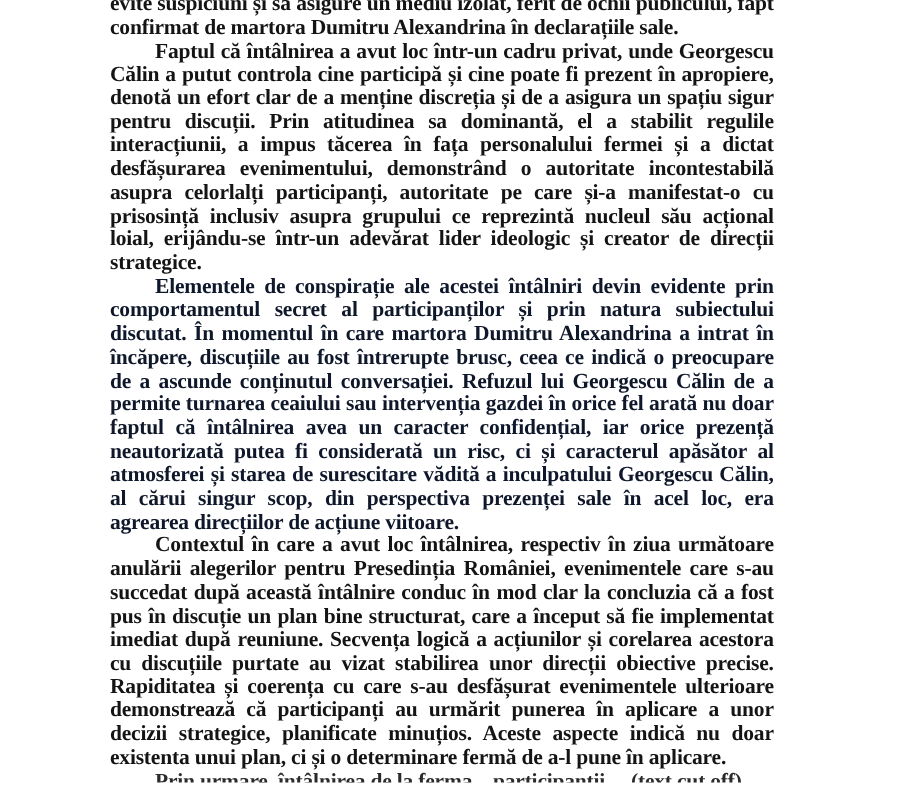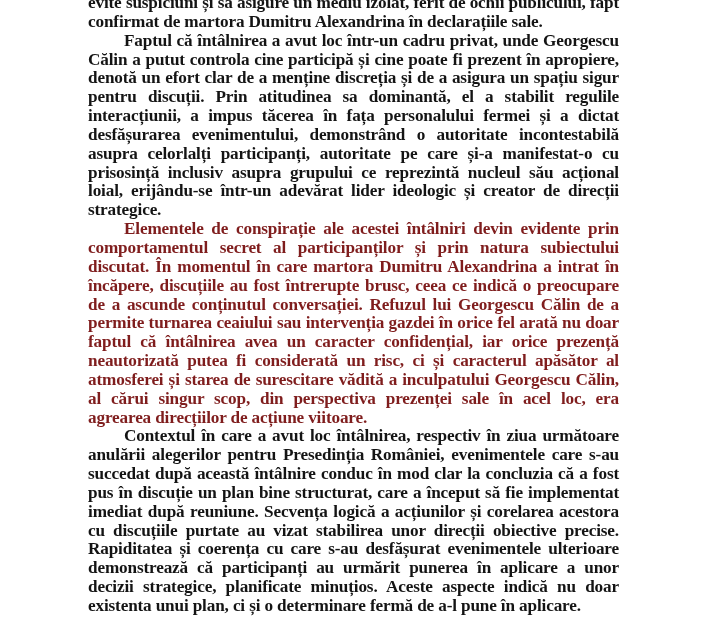--- a/index.html
+++ b/index.html
@@ -11,23 +11,26 @@
   .page {
     position: absolute; left: 88px; top: -6px; width: 531px;
     font-weight: bold;
     font-size: 17.2px;
     line-height: 18.85px;
     color: #141414;
     letter-spacing: -0.15px;
   }
   .para { margin: 0; text-align: justify; }
   .para.indent { text-indent: 36px; }
-  .para.red { color: #7f1d1d; }
+  .para.red { color: #0f172a; }
 </style>
 </head>
 <body>
 
 <div class="page">
   <p class="para">evite suspiciuni și să asigure un mediu izolat, ferit de ochii publicului, fapt confirmat de martora Dumitru Alexandrina în declarațiile sale.</p>
   <p class="para indent">Faptul că întâlnirea a avut loc într-un cadru privat, unde Georgescu Călin a putut controla cine participă și cine poate fi prezent în apropiere, denotă un efort clar de a menține discreția și de a asigura un spațiu sigur pentru discuții. Prin atitudinea sa dominantă, el a stabilit regulile interacțiunii, a impus tăcerea în fața personalului fermei și a dictat desfășurarea evenimentului, demonstrând o autoritate incontestabilă asupra celorlalți participanți, autoritate pe care și-a manifestat-o cu prisosință inclusiv asupra grupului ce reprezintă nucleul său acțional loial, erijându-se într-un adevărat lider ideologic și creator de direcții strategice.</p>
   <p class="para indent red">Elementele de conspirație ale acestei întâlniri devin evidente prin comportamentul secret al participanților și prin natura subiectului discutat. În momentul în care martora Dumitru Alexandrina a intrat în încăpere, discuțiile au fost întrerupte brusc, ceea ce indică o preocupare de a ascunde conținutul conversației. Refuzul lui Georgescu Călin de a permite turnarea ceaiului sau intervenția gazdei în orice fel arată nu doar faptul că întâlnirea avea un caracter confidențial, iar orice prezență neautorizată putea fi considerată un risc, ci și caracterul apăsător al atmosferei și starea de surescitare vădită a inculpatului Georgescu Călin, al cărui singur scop, din perspectiva prezenței sale în acel loc, era agrearea direcțiilor de acțiune viitoare.</p>
   <p class="para indent">Contextul în care a avut loc întâlnirea, respectiv în ziua următoare anulării alegerilor pentru Presedinția României, evenimentele care s-au succedat după această întâlnire conduc în mod clar la concluzia că a fost pus în discuție un plan bine structurat, care a început să fie implementat imediat după reuniune. Secvența logică a acțiunilor și corelarea acestora cu discuțiile purtate au vizat stabilirea unor direcții obiective precise. Rapiditatea și coerența cu care s-au desfășurat evenimentele ulterioare demonstrează că participanți au urmărit punerea în aplicare a unor decizii strategice, planificate minuțios. Aceste aspecte indică nu doar existenta unui plan, ci și o determinare fermă de a-l pune în aplicare.</p>
+  <p class="para indent" style="height:10px;overflow:hidden;opacity:0.9;">
+    <span>Prin urmare, întâlnirea de la ferma... participanții ... (text cut off)</span>
+  </p>
 </div>
 
 </body></html>

